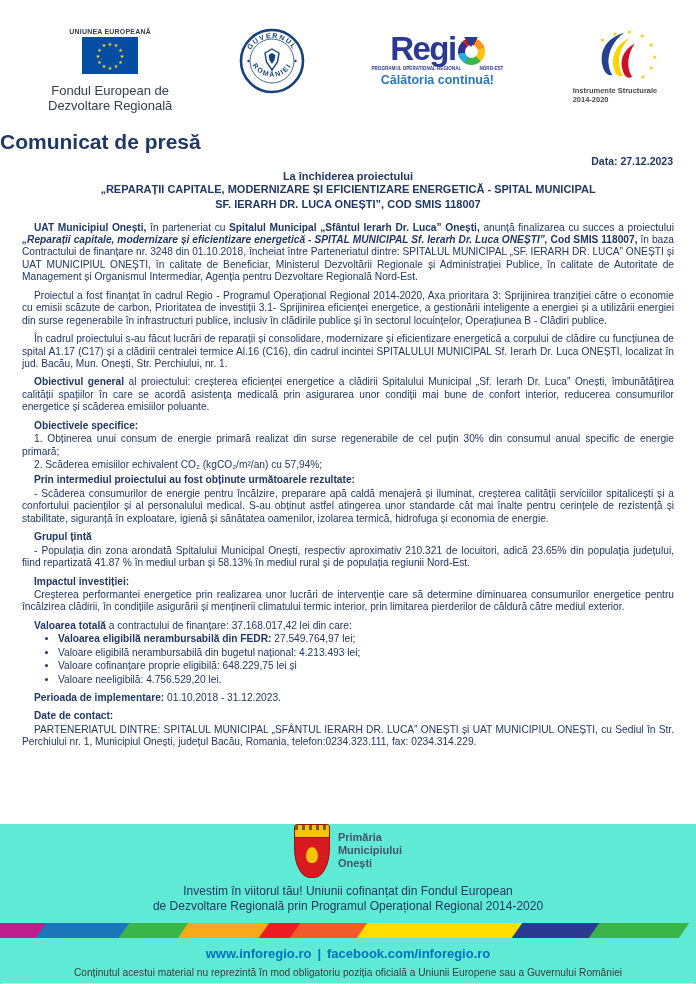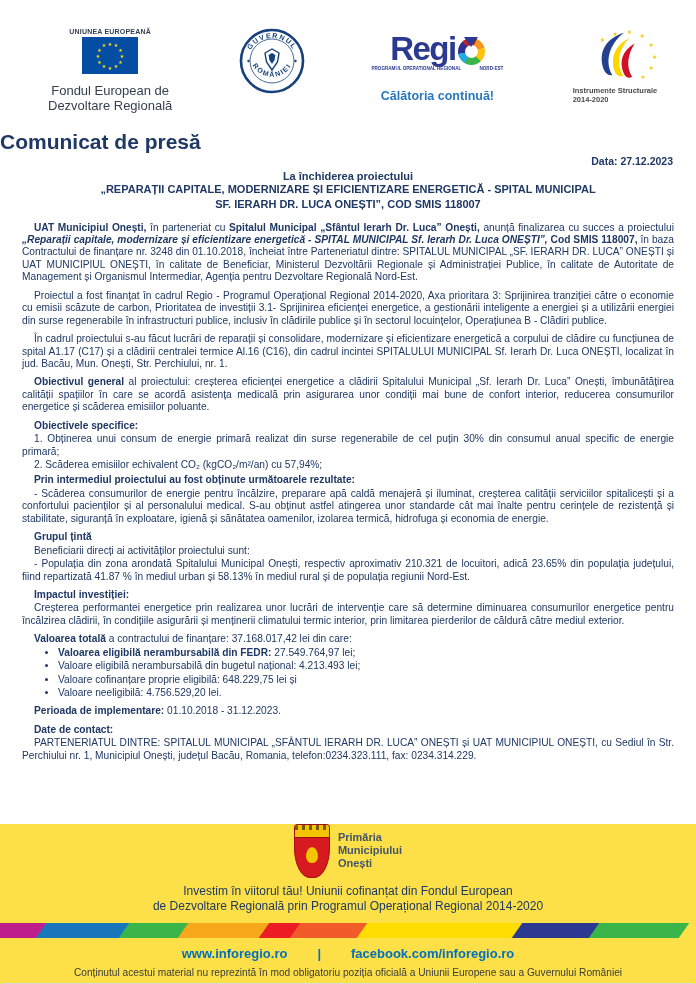--- a/index.html
+++ b/index.html
@@ -14,39 +14,39 @@
   .eu-caption{font-size:13px;color:#333f50;line-height:1.15;text-align:center;margin-top:10px;}
   .regio{width:132px;margin-top:4px;}
   .regio-word{display:flex;align-items:flex-start;line-height:1;}
   .regio-text{font-size:33px;font-weight:800;letter-spacing:-1.5px;color:#2B3990;}
   .regio-ring{position:relative;width:27px;height:27px;border-radius:50%;margin:6px 0 0 2px;
     background:conic-gradient(from 210deg,#27AAE1 0 14%,#2E3192 14% 30%,#BE1E2D 30% 48%,#F7941E 48% 62%,#FFC20E 62% 80%,#39B54A 80% 100%);}
   .regio-ring::after{content:"";position:absolute;inset:7px;background:#fff;border-radius:50%;}
   .regio-ring::before{content:"";position:absolute;top:-1px;left:50%;transform:translateX(-50%);
     border-left:7px solid transparent;border-right:7px solid transparent;border-top:10px solid #2B3990;z-index:2;}
   .regio-sub{display:flex;justify-content:space-between;width:100%;font-size:4.6px;font-weight:bold;color:#2B3990;margin-top:1px;}
-  .regio-tagline{font-size:12.5px;font-weight:bold;color:#2878BE;margin-top:18px;}
+  .regio-tagline{font-size:12.5px;font-weight:bold;color:#2878BE;margin-top:2px;}
   .instr-caption{font-size:7.5px;font-weight:bold;color:#4a4a4a;line-height:1.2;text-align:left;}
   
   .title{margin:16px 0 0;text-align:left;font-size:21px;font-weight:bold;color:#1F3864;}
   .dateline{text-align:right;padding-right:23px;font-size:10.5px;font-weight:bold;margin-top:1px;}
   .sub-intro{text-align:center;font-size:11px;font-weight:bold;margin-top:3px;}
   .sub-line{text-align:center;font-size:11px;font-weight:bold;line-height:1.35;}
   
   main{padding:10px 22px 0;font-size:10.2px;line-height:1.22;text-align:justify;}
   main p{margin:0 0 6px;text-indent:12px;}
   main p.tight{margin-bottom:1px;}
   .sec{margin-top:3px;}
   .b{font-weight:bold;}
   .bi{font-weight:bold;font-style:italic;}
   ul.vals{margin:0 0 6px;padding-left:36px;}
   ul.vals li{text-align:justify;margin:0 0 1px;}
   .num-item{margin:0 0 1px;text-indent:12px;}
   
-  footer{position:absolute;left:0;right:0;bottom:0;background:#fde047;}
+  footer{position:absolute;left:0;right:0;bottom:0;background:#5eead4;}
   .cityhall{display:flex;justify-content:center;align-items:center;gap:8px;margin-bottom:6px;}
   .shield{position:relative;width:34px;height:52px;background:#D71920;border:1px solid #a31013;
     border-radius:4px 4px 16px 16px / 4px 4px 30px 30px;overflow:hidden;}
   .shield .chief{position:absolute;top:0;left:0;right:0;height:12px;background:#F5C400;
     border-bottom:1px solid #a31013;}
   .shield .cren{position:absolute;top:0;left:0;right:0;height:5px;
     background:repeating-linear-gradient(90deg,#7a5c00 0 3px,#F5C400 3px 7px);}
   .shield .emblem{position:absolute;top:22px;left:50%;transform:translateX(-50%);width:12px;height:16px;
     background:#F5C400;border-radius:50% 50% 50% 50%/60% 60% 40% 40%;}
   .cityhall-text{font-size:11px;font-weight:bold;color:#44546A;line-height:1.2;}
@@ -55,21 +55,21 @@
   .rainbow span{flex:none;transform:skewX(-35deg);}
   .rb1{width:58px;background:#BE1E8C;margin-left:-12px;}
   .rb2{width:88px;background:#1B75BB;margin-left:-5px;}
   .rb3{width:64px;background:#39B54A;margin-left:-5px;}
   .rb4{width:86px;background:#F7A81B;margin-left:-5px;}
   .rb5{width:36px;background:#EC1C24;margin-left:-5px;}
   .rb6{width:72px;background:#F15A29;margin-left:-5px;}
   .rb7{width:160px;background:#FFDD00;margin-left:-5px;}
   .rb8{width:82px;background:#2B3990;margin-left:-5px;}
   .rb9{width:90px;background:#39B54A;margin-left:-5px;}
-  .links{display:flex;justify-content:center;gap:30px;font-size:13px;font-weight:bold;color:#0070C0;margin:8px 0 6px;}
+  .links{display:flex;justify-content:center;gap:6px;font-size:13px;font-weight:bold;color:#0070C0;margin:8px 0 6px;}
   .links a{color:#0070C0;text-decoration:none;}
   .disclaimer{text-align:center;font-size:10.2px;color:#3b3b3b;padding-bottom:5px;
     border-bottom:1px solid #d9d9d9;margin:0 2px;}
   svg{display:block;}
 </style>
 </head>
 <body>
 
 <div class="page">
 
@@ -172,21 +172,20 @@
     <p><span class="b">Obiectivul general</span><span> al proiectului: creșterea eficienței energetice a clădirii Spitalului Municipal „Sf. Ierarh Dr. Luca” Onești, îmbunătățirea calității spațiilor în care se acordă asistența medicală prin asigurarea unor condiții mai bune de confort interior, reducerea consumurilor energetice și scăderea emisiilor poluante.</span></p>
 
     <p class="b tight sec">Obiectivele specifice:</p>
     <div class="num-item">1. Obținerea unui consum de energie primară realizat din surse regenerabile de cel puțin 30% din consumul anual specific de energie primară;</div>
     <div class="num-item">2. Scăderea emisiilor echivalent CO₂ (kgCO₂/m²/an) cu 57,94%;</div>
 
     <p class="b tight sec">Prin intermediul proiectului au fost obținute următoarele rezultate:</p>
     <p>- Scăderea consumurilor de energie pentru încălzire, preparare apă caldă menajeră și iluminat, creșterea calității serviciilor spitalicești și a confortului pacienților și al personalului medical. S-au obținut astfel atingerea unor standarde cât mai înalte pentru cerințele de rezistență și stabilitate, siguranță în exploatare, igienă și sănătatea oamenilor, izolarea termică, hidrofuga și economia de energie.</p>
 
     <p class="b tight sec">Grupul țintă</p>
-    <p class="tight">Beneficiarii direcți ai activităților proiectului sunt:</p>
     <p>- Populația din zona arondată Spitalului Municipal Onești, respectiv aproximativ 210.321 de locuitori, adică 23.65% din populația județului, fiind repartizată 41.87 % în mediul urban și 58.13% în mediul rural și de populația regiunii Nord-Est.</p>
 
     <p class="b tight sec">Impactul investiției:</p>
     <p>Creșterea performantei energetice prin realizarea unor lucrări de intervenție care să determine diminuarea consumurilor energetice pentru încălzirea clădirii, în condițiile asigurării și menținerii climatului termic interior, prin limitarea pierderilor de căldură către mediul exterior.</p>
 
     <p class="tight sec"><span class="b">Valoarea totală</span><span> a contractului de finanțare: 37.168.017,42 lei din care:</span></p>
     <ul class="vals">
       <li><span class="b">Valoarea eligibilă nerambursabilă din FEDR:</span><span> 27.549.764,97 lei;</span></li>
       <li>Valoare eligibilă nerambursabilă din bugetul național: 4.213.493 lei;</li>
       <li>Valoare cofinanțare proprie eligibilă: 648.229,75 lei și</li>

